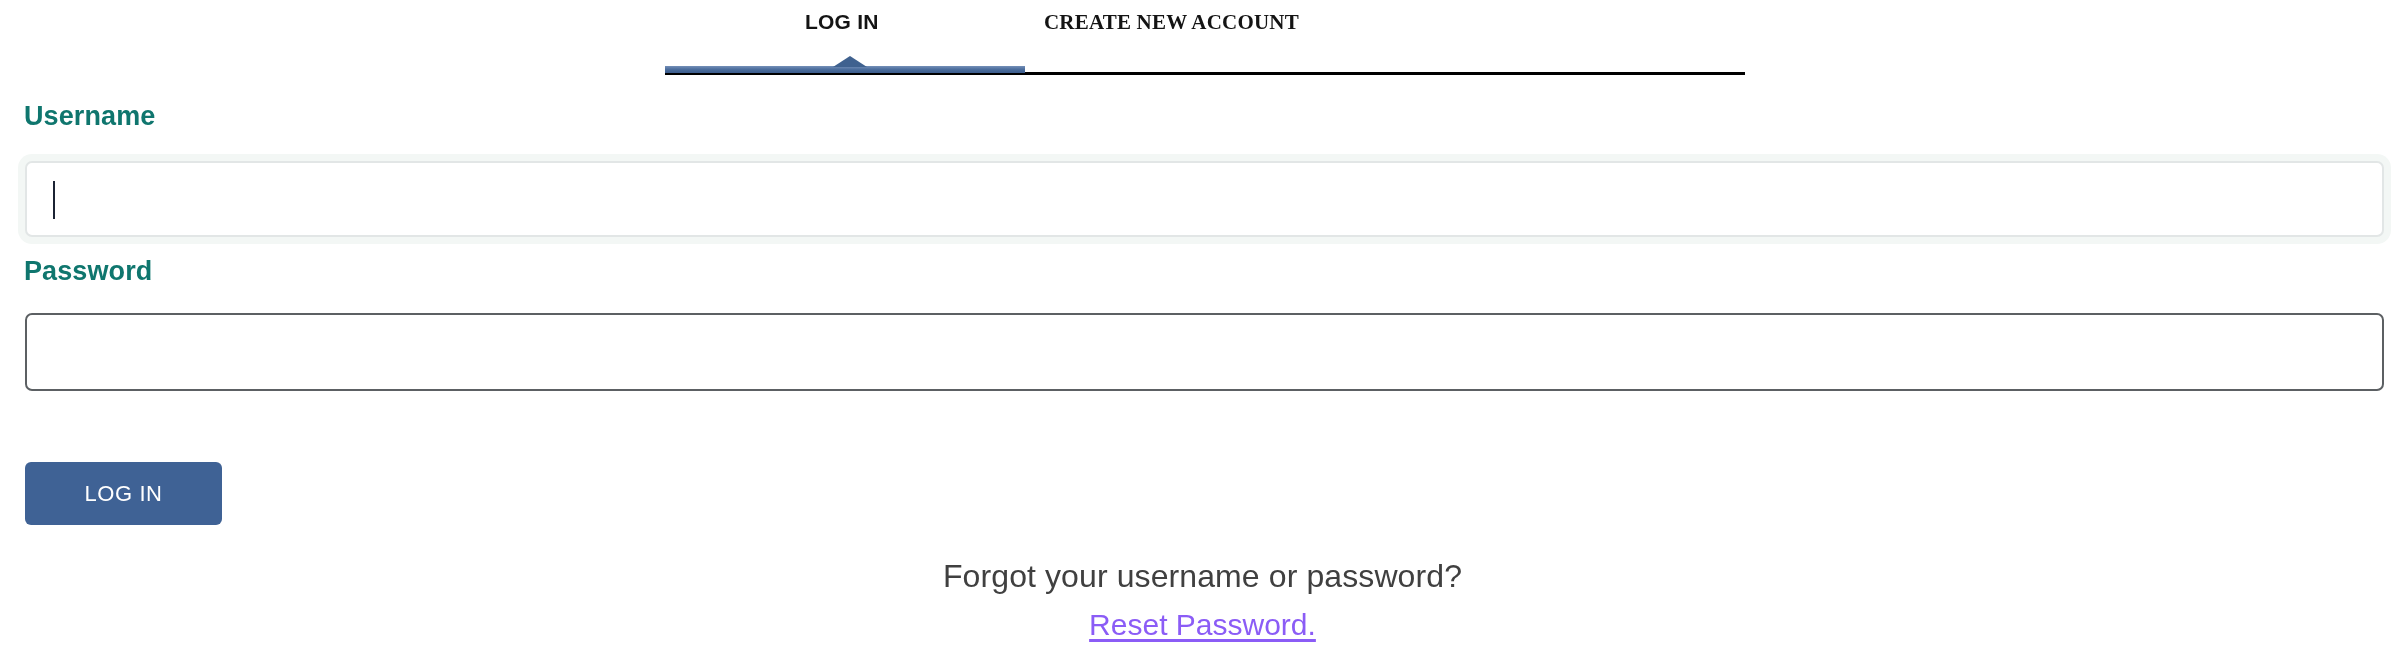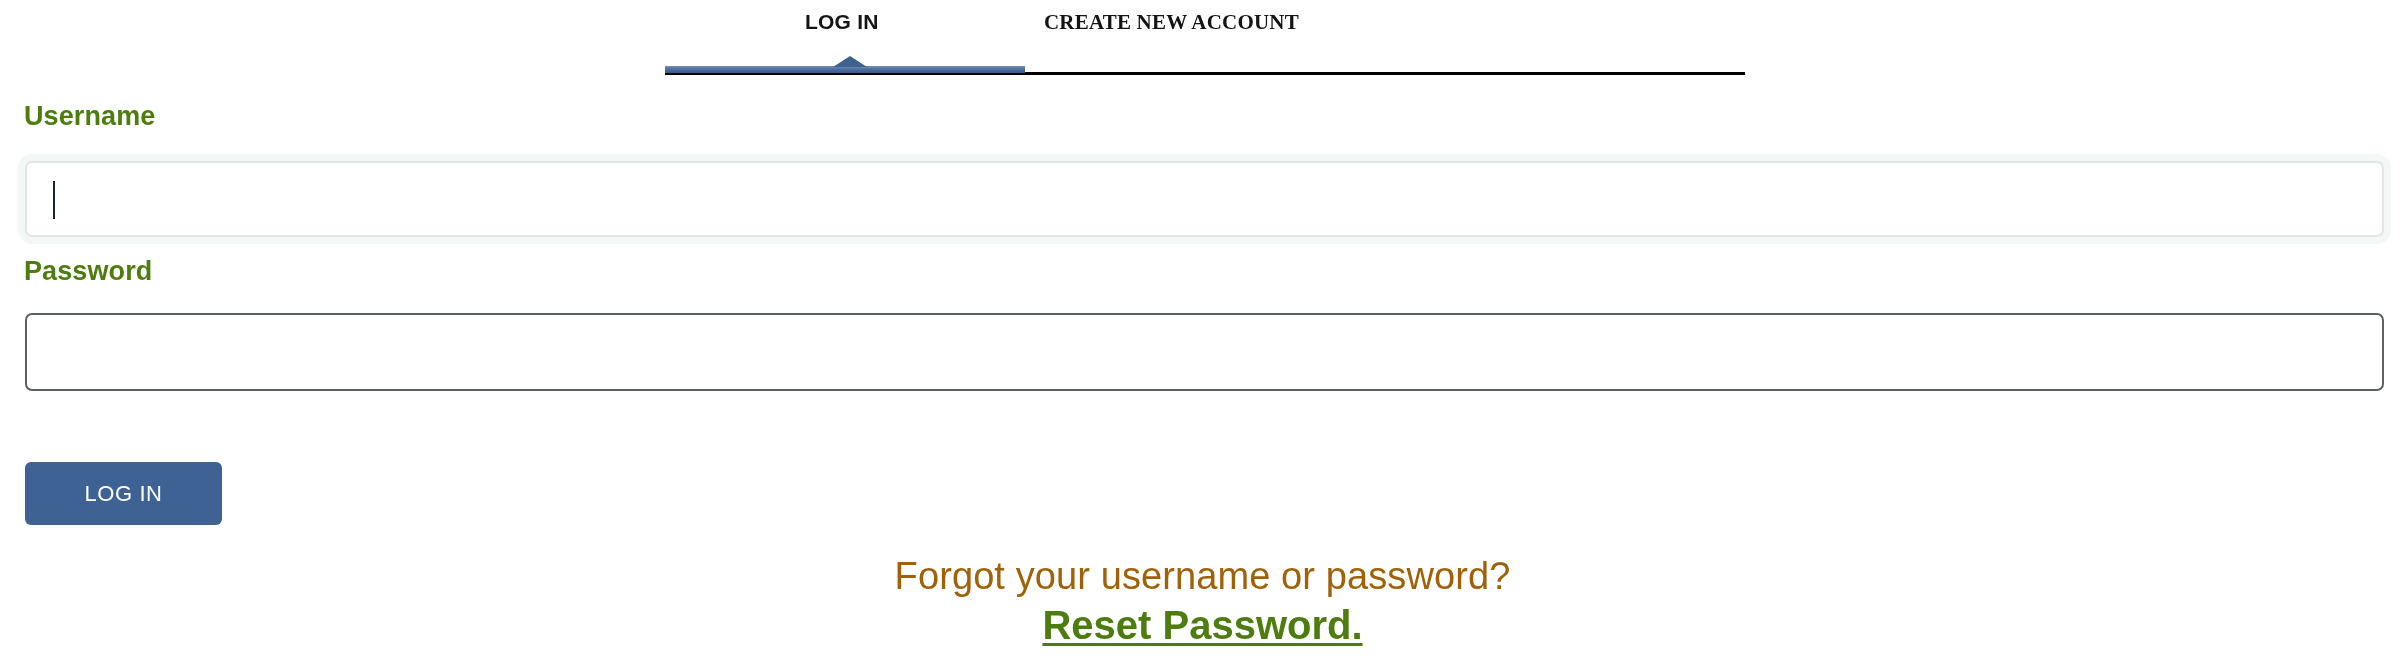--- a/index.html
+++ b/index.html
@@ -79,21 +79,21 @@
     border-right: 17px solid transparent;
     border-bottom: 11px solid #3f618f;
   }
 
   
   .field-label {
     position: absolute;
     left: 24px;
     font-size: 27px;
     font-weight: bold;
-    color: #4d7c0f;
+    color: #0f766e;
     letter-spacing: 0.1px;
     line-height: 32px;
     white-space: nowrap;
   }
   .label-username { top: 100px; }
   .label-password { top: 255px; text-align: center; }
 
   .input-shell {
     position: absolute;
     left: 25px;
@@ -160,32 +160,32 @@
 
   
   .footer {
     position: absolute;
     left: 0;
     top: 552px;
     width: 2405px;
     text-align: center;
   }
   .footer-prompt {
-    font-size: 38px;
-    color: #a16207;
+    font-size: 32px;
+    color: #404040;
     line-height: 48px;
     letter-spacing: 0.1px;
     text-align: center;
   }
   .footer-link {
     display: inline-block;
     margin-top: 2px;
-    font-size: 40px;
-    font-weight: bold;
-    color: #4d7c0f;
+    font-size: 30px;
+    font-weight: normal;
+    color: #8b5cf6;
     text-decoration: underline;
     text-decoration-thickness: 3px;
     text-underline-offset: 4px;
     line-height: 46px;
     cursor: pointer;
   }
 </style>
 </head>
 <body>
 

